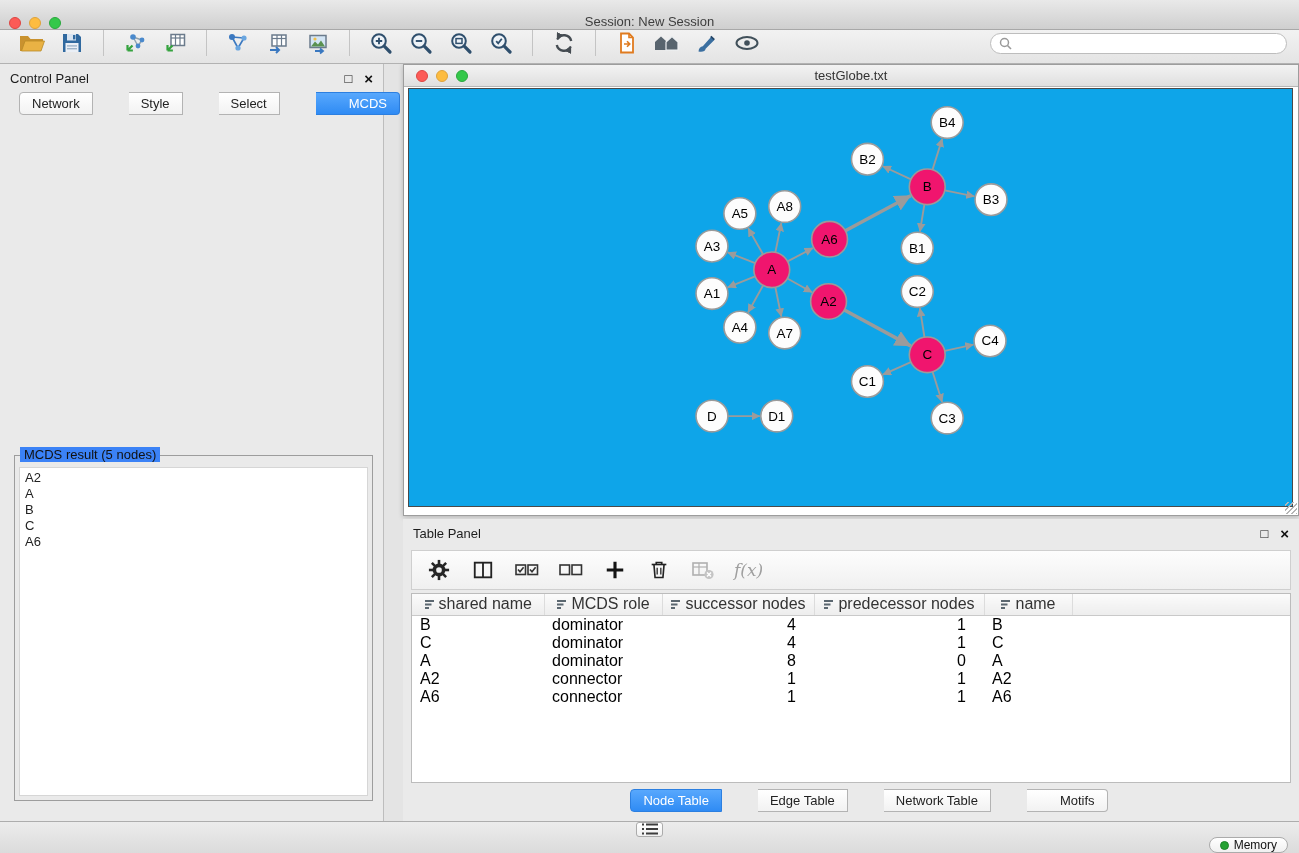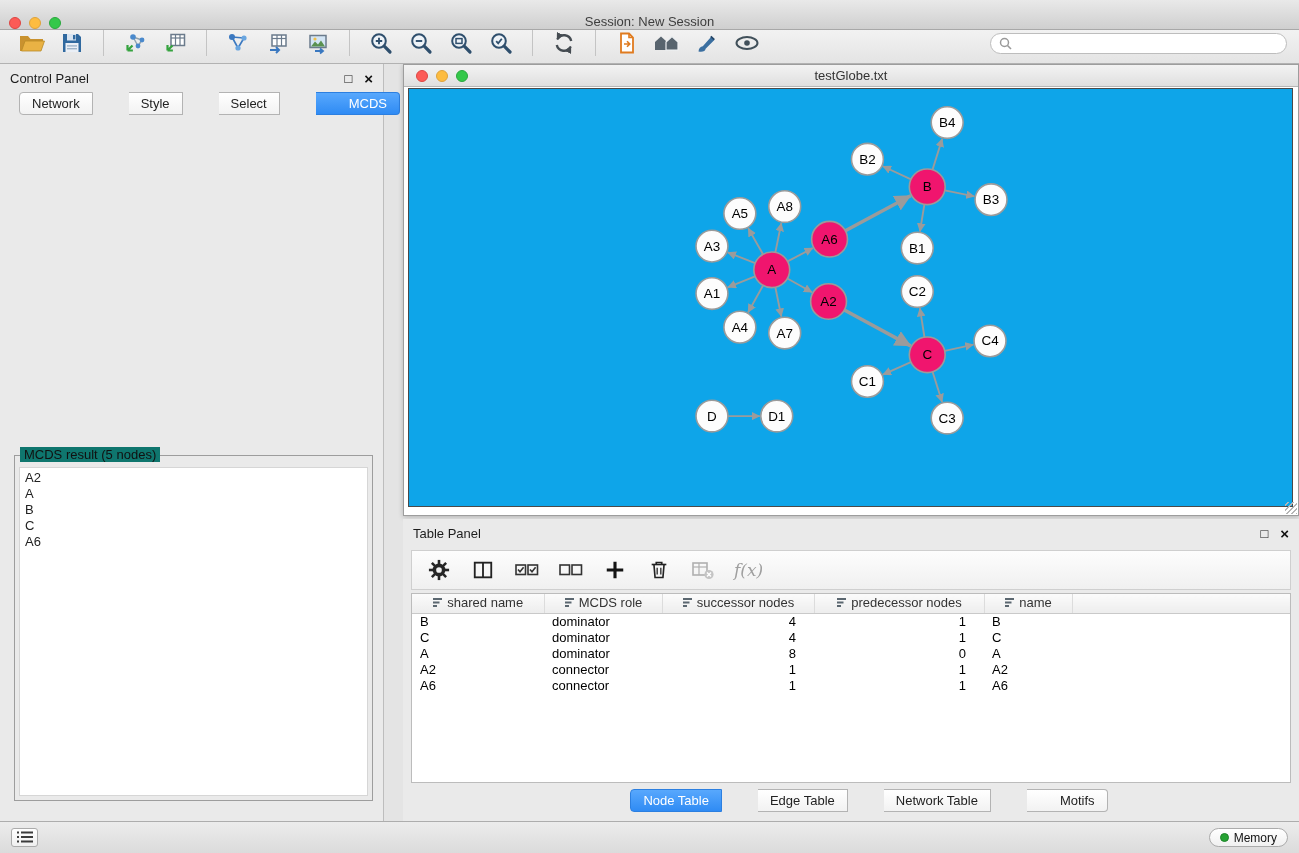--- a/index.html
+++ b/index.html
@@ -62,21 +62,21 @@
     border-right:4px solid transparent; }
   .sel-arrows i.up   { border-bottom:4px solid #fff; }
   .sel-arrows i.down { border-top:4px solid #fff; }
   .btn-row { display:flex; justify-content:center; gap:14px; margin-top:13px; }
   .mac-btn { background:linear-gradient(#ffffff,#efefef); border:1px solid #afafaf;
     border-radius:4px; font-size:13px; padding:3px 14px; cursor:pointer; color:#111;
     font-family:"Liberation Sans",sans-serif; }
 
   .result-group { position:absolute; top:391px; left:14px; right:10px; bottom:20px;
     border:1px solid #9d9d9d; }
-  .result-legend { position:absolute; top:-9px; left:5px; background:#0f766e;
+  .result-legend { position:absolute; top:-9px; left:5px; background:#3b82f6;
     padding:0 4px; font-size:13px; color:#111; }
   .result-list { position:absolute; top:11px; left:4px; right:4px; bottom:4px;
     background:#fff; border:1px solid #d6d6d6; overflow:auto; padding:2px 0; }
   .result-item { font-size:13px; padding:0 5px; line-height:16px; cursor:default; }
 
   
   .network-window { position:absolute; left:403px; top:64px; width:896px; height:452px;
     background:#fff; border:1px solid #9d9d9d; box-shadow:0 1px 5px rgba(0,0,0,.22); }
   .nw-titlebar { position:relative; height:22px;
     background:linear-gradient(#f3f3f3,#dfdfdf); border-bottom:1px solid #b6b6b6;
@@ -93,34 +93,34 @@
   
   .table-panel { position:absolute; left:403px; top:519px; right:0; bottom:32px; background:#eaeaea; }
   .tp-toolbar { margin:3px 8px 0 8px; height:40px; background:linear-gradient(#fdfdfd,#f0f0f0);
     border:1px solid #cfcfcf; display:flex; align-items:center; padding:0 14px; gap:18px; }
   .tp-icon { display:flex; align-items:center; justify-content:center; cursor:pointer;
     width:26px; height:26px; }
   .fx-label { font-family:"DejaVu Serif", serif; font-style:italic; font-size:17px;
     color:#9f9f9f; cursor:pointer; }
   .tp-table-wrap { position:absolute; left:8px; right:8px; top:74px; bottom:38px;
     background:#fff; border:1px solid #bcbcbc; overflow:hidden; }
-  table.data { border-collapse:collapse; width:100%; table-layout:fixed; font-size:13px; }
+  table.data { border-collapse:collapse; width:100%; table-layout:fixed; font-size:16px; }
   table.data th { background:linear-gradient(#fbfbfb,#ededed); border-bottom:1px solid #c9c9c9;
     border-right:1px solid #dcdcdc; font-weight:normal; height:19px; padding:1px 4px;
     text-align:center; color:#333; cursor:pointer; white-space:nowrap; overflow:hidden; }
   table.data th .hd { display:inline-flex; align-items:center; gap:4px; }
   table.data th.filler { border-right:none; }
   table.data td { padding:0 8px; height:16px; white-space:nowrap; overflow:hidden; color:#000; }
   table.data td.num { text-align:right; padding-right:18px; }
   .tp-tabs { position:absolute; left:0; right:0; bottom:9px; display:flex; justify-content:center; }
 
   
   .statusbar { position:absolute; left:0; right:0; bottom:0; height:32px;
     background:linear-gradient(#ececec,#dbdbdb); border-top:1px solid #adadad;
-    display:flex; align-items:center; padding:0 11px; }
+    display:flex; align-items:center; padding:0 11px;flex-direction:column; }
   .list-btn { width:27px; height:19px; background:linear-gradient(#fff,#f0f0f0);
     border:1px solid #ababab; border-radius:3px; display:flex; align-items:center;
     justify-content:center; cursor:pointer; }
   .memory-btn { margin-left:auto; height:19px; background:linear-gradient(#fff,#f0f0f0);
     border:1px solid #ababab; border-radius:10px; display:flex; align-items:center;
     gap:5px; padding:0 10px; font-size:12px; color:#111; cursor:pointer; }
   .mem-dot { width:9px; height:9px; border-radius:50%; background:#25a233; border:1px solid #1d8429; }
 </style>
 </head>
 <body>

